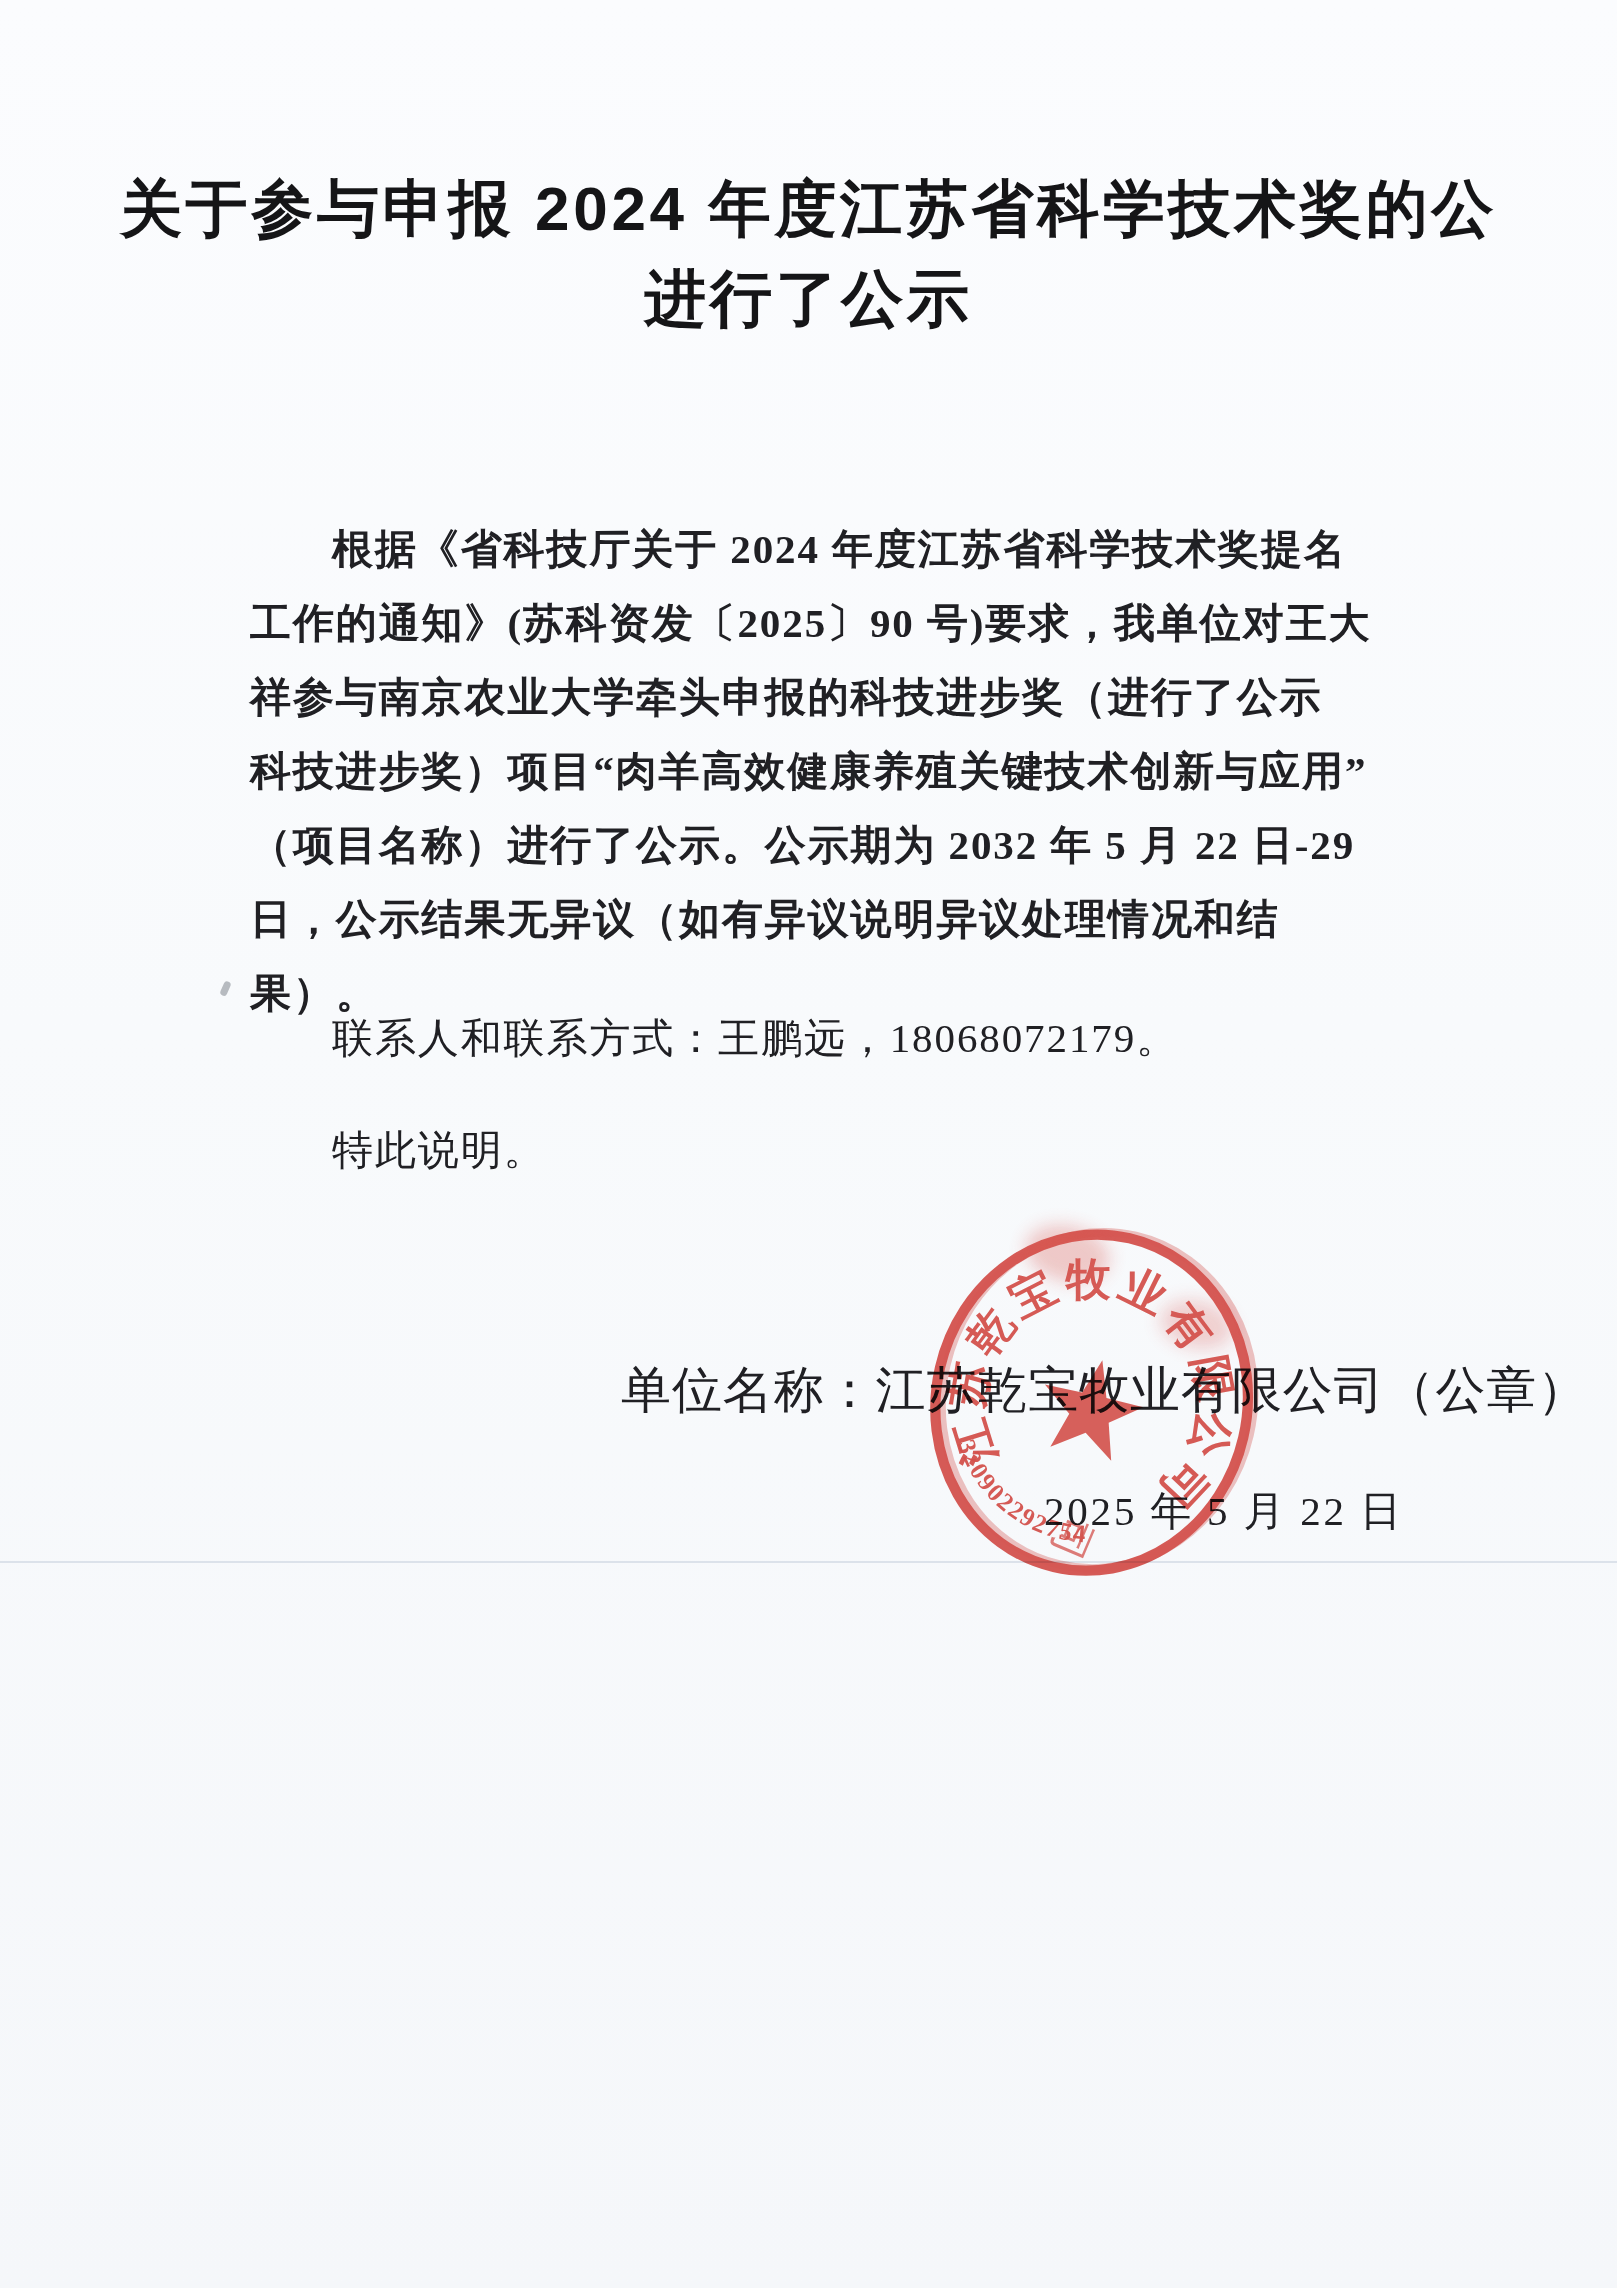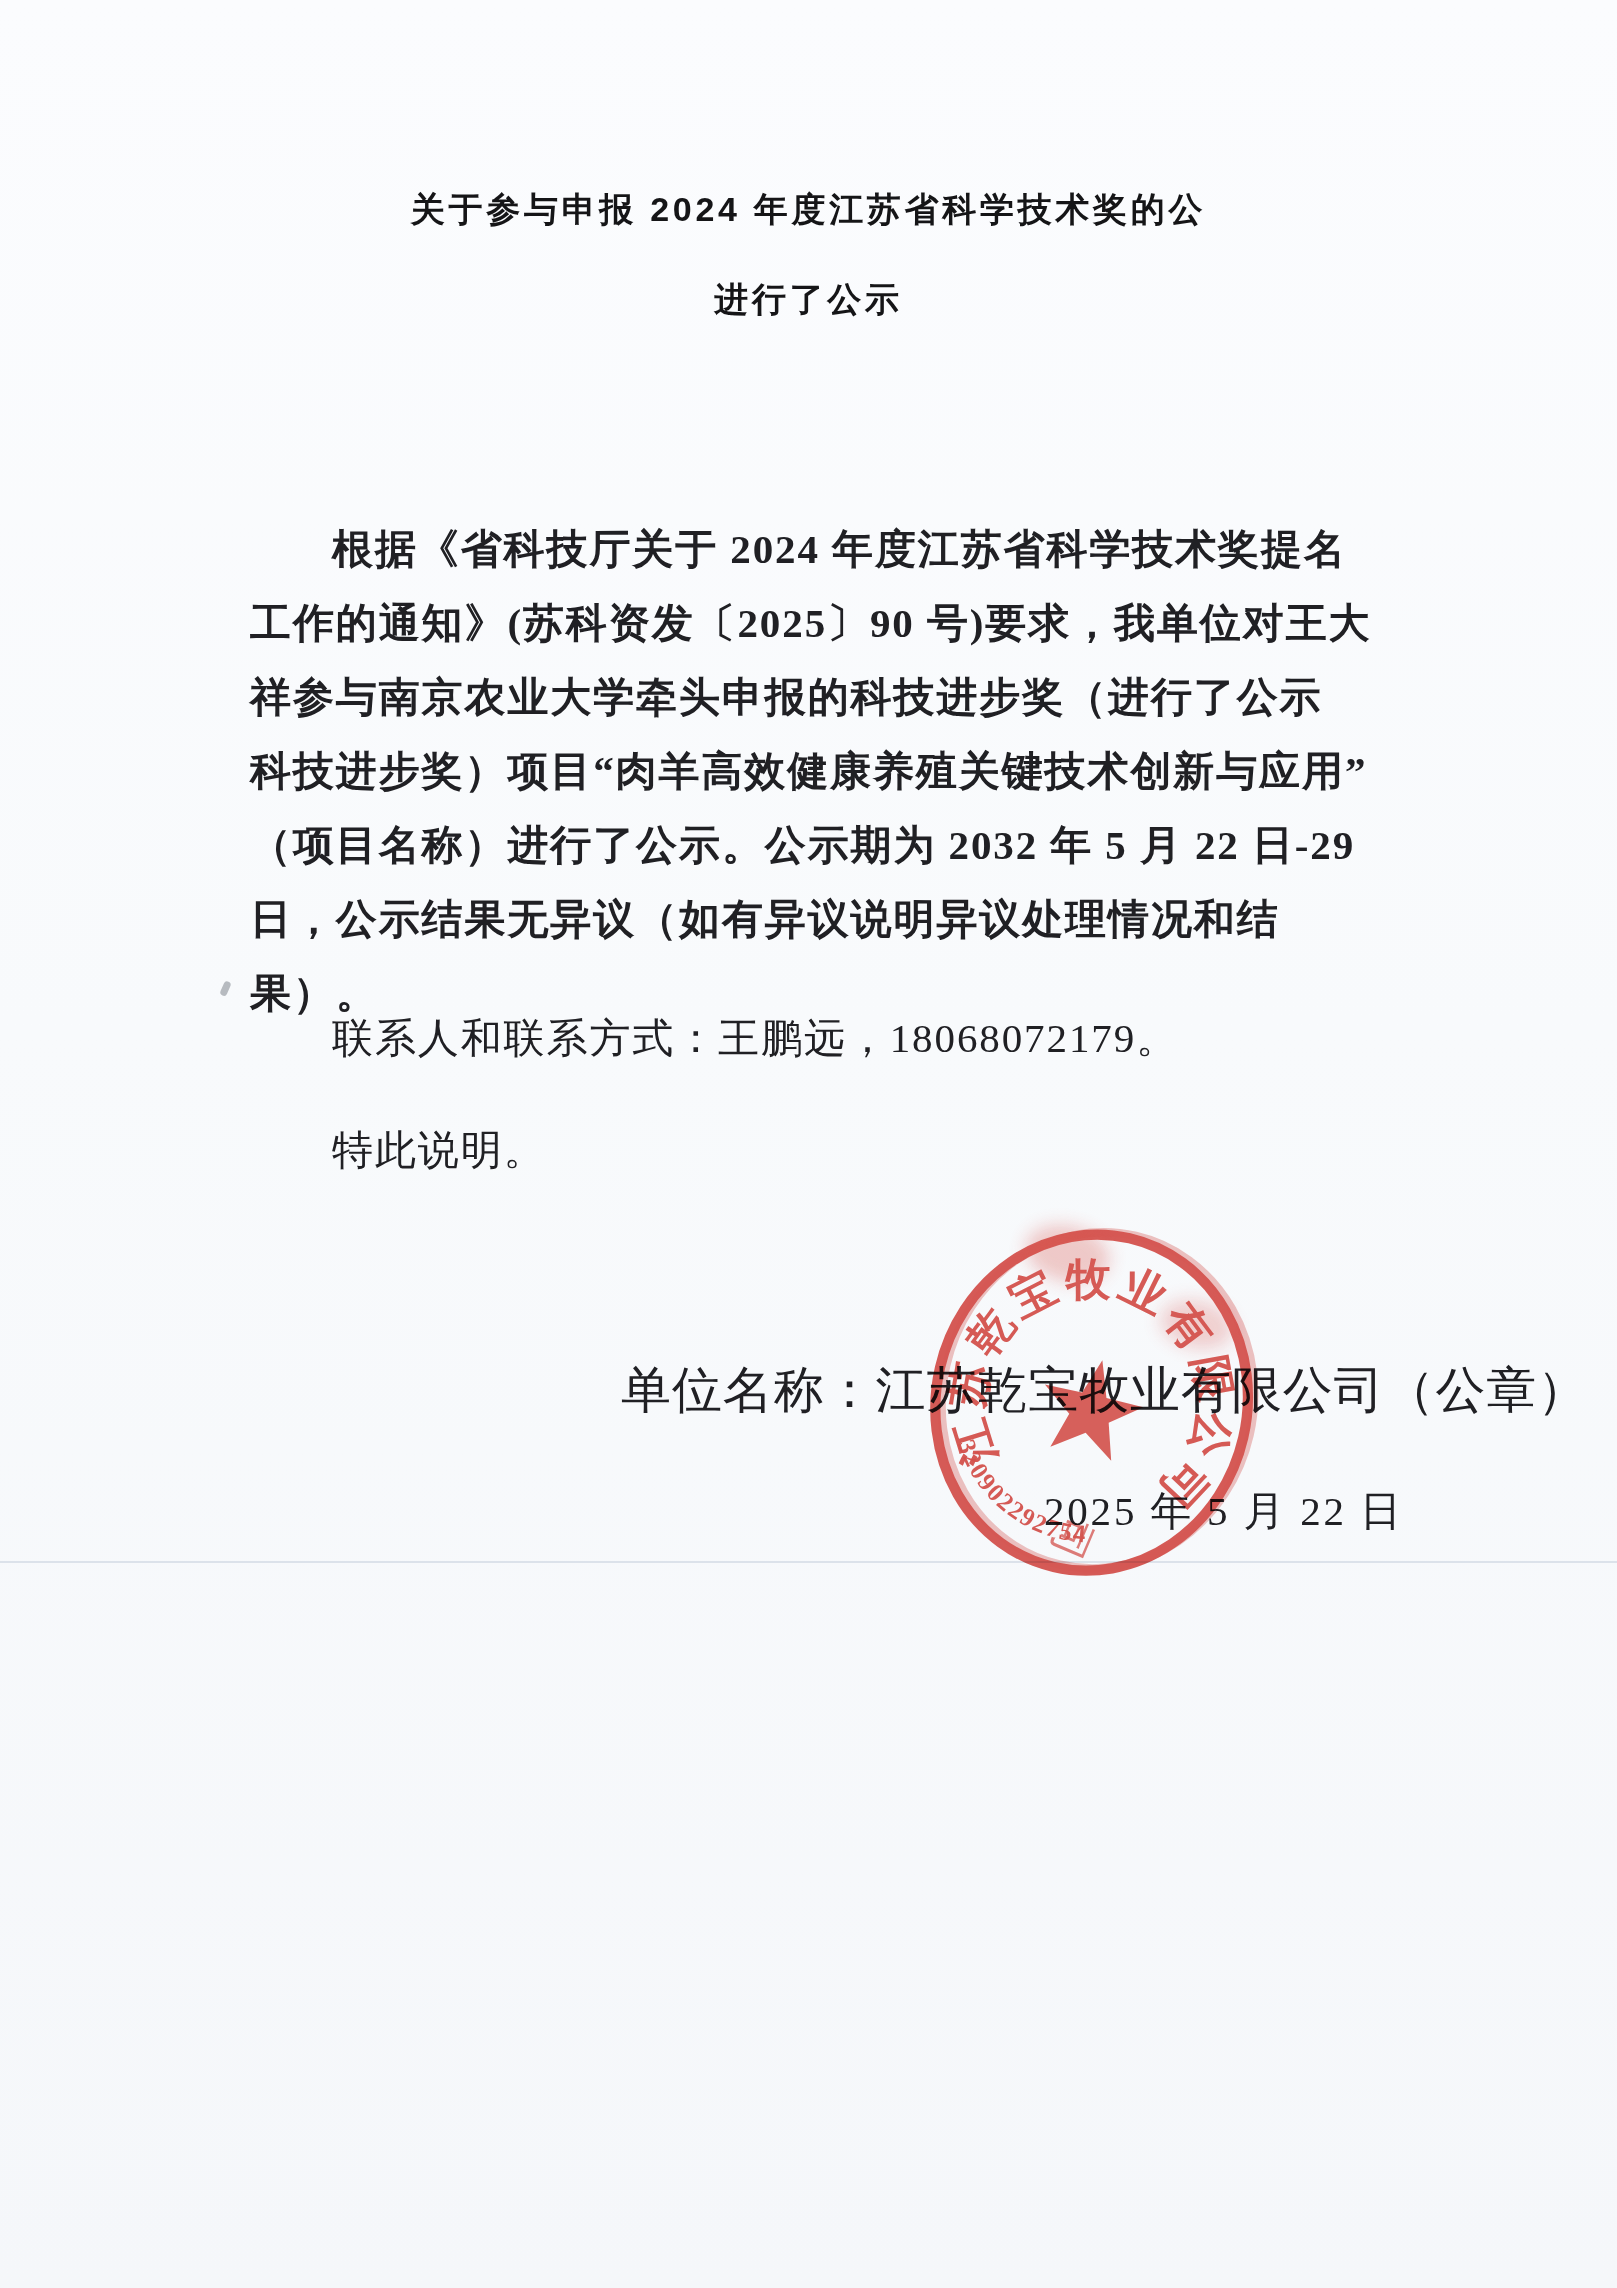--- a/index.html
+++ b/index.html
@@ -9,21 +9,21 @@
     background:linear-gradient(180deg,#fbfcfe 0%,#f8fafc 45%,#f5f7fa 100%);
     overflow:hidden;
     font-family:"Liberation Serif", serif;
     color:#1c1c1e;
   }
   .doc-title{
     position:absolute;top:164px;left:0;right:0;
     text-align:center;
     font-family:"Liberation Sans", sans-serif;
     font-weight:700;
-    font-size:34px;line-height:90px;
+    font-size:62px;line-height:90px;
     letter-spacing:3.7px;
     color:#151517;
   }
   .body-block{
     position:absolute;left:250px;width:1133px;
     font-size:41px;line-height:74px;letter-spacing:1.9px;
     color:#202024;
   }
   .para1{top:512px;font-weight:bold;}
   .contact{top:1001px;}

